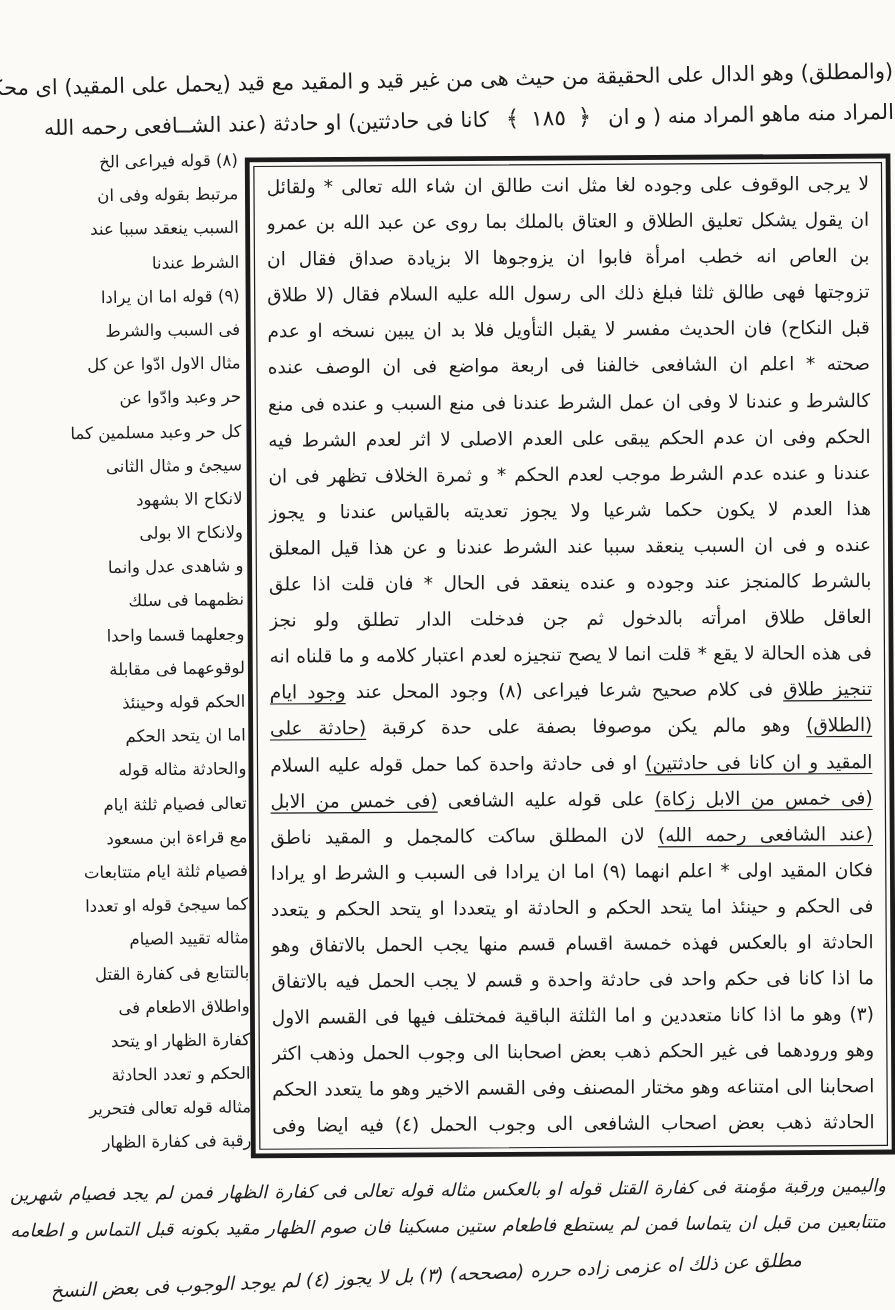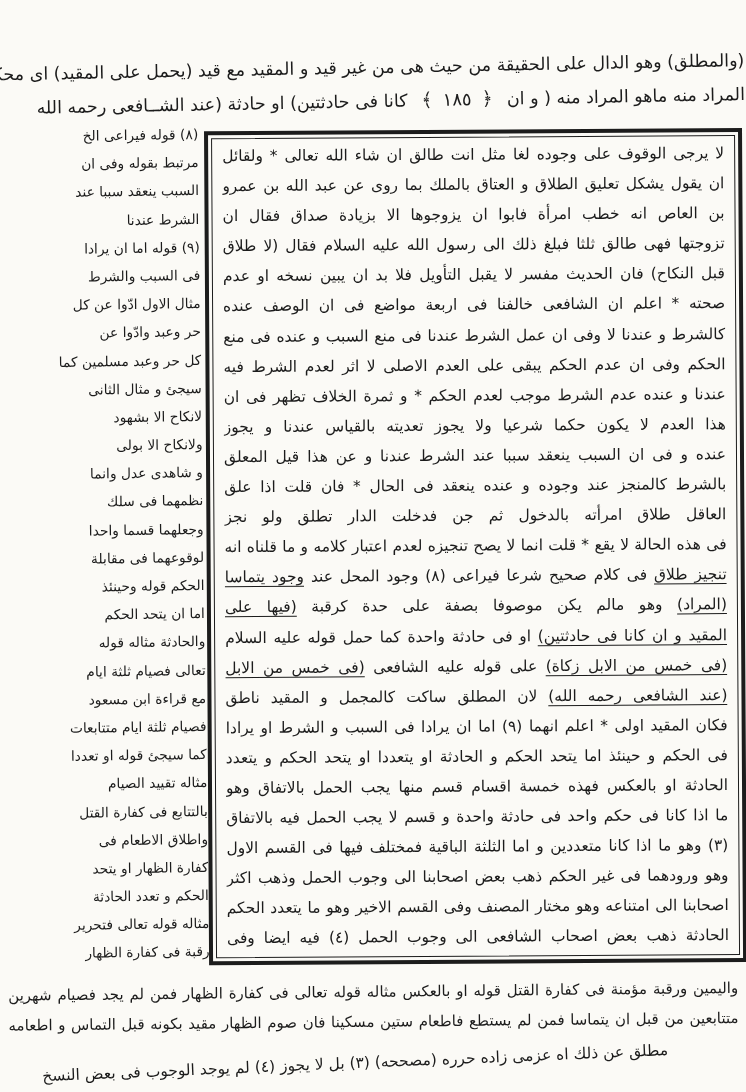--- a/index.html
+++ b/index.html
@@ -46,21 +46,21 @@
     border:1.5px solid var(--ink,#1c1c1c);
     padding:2px 10px 0 10px;overflow:hidden;
   }
   .m-line{
     direction:rtl;
     font-size:15.5px;line-height:30.1px;height:30.1px;overflow:hidden;
     text-align:justify;text-align-last:justify;
   }
   .u{text-decoration:underline;text-decoration-thickness:1.3px;text-underline-offset:4px;}
   
-  .footer{position:absolute;top:973px;right:8px;left:8px;}
+  .footer{position:absolute;top:973px;right:8px;left:8px;font-style:italic;}
   .f-block{transform:rotate(-0.6deg);transform-origin:100% 0;}
   .f-line{
     direction:rtl;font-size:15px;line-height:30px;height:30px;overflow:hidden;
     text-align:justify;text-align-last:justify;
   }
   .f-slant{
     direction:rtl;white-space:nowrap;
     margin-top:8px;margin-right:70px;width:610px;
     font-size:15.5px;text-align:center;
     transform:rotate(-2.4deg);transform-origin:100% 50%;
@@ -120,22 +120,22 @@
         <div class="m-line">قبل النكاح) فان الحديث مفسر لا يقبل التأويل فلا بد ان يبين نسخه او عدم</div>
         <div class="m-line">صحته * اعلم ان الشافعى خالفنا فى اربعة مواضع فى ان الوصف عنده</div>
         <div class="m-line">كالشرط و عندنا لا وفى ان عمل الشرط عندنا فى منع السبب و عنده فى منع</div>
         <div class="m-line">الحكم وفى ان عدم الحكم يبقى على العدم الاصلى لا اثر لعدم الشرط فيه</div>
         <div class="m-line">عندنا و عنده عدم الشرط موجب لعدم الحكم * و ثمرة الخلاف تظهر فى ان</div>
         <div class="m-line">هذا العدم لا يكون حكما شرعيا ولا يجوز تعديته بالقياس عندنا و يجوز</div>
         <div class="m-line">عنده و فى ان السبب ينعقد سببا عند الشرط عندنا و عن هذا قيل المعلق</div>
         <div class="m-line">بالشرط كالمنجز عند وجوده و عنده ينعقد فى الحال * فان قلت اذا علق</div>
         <div class="m-line">العاقل طلاق امرأته بالدخول ثم جن فدخلت الدار تطلق ولو نجز</div>
         <div class="m-line">فى هذه الحالة لا يقع * قلت انما لا يصح تنجيزه لعدم اعتبار كلامه و ما قلناه انه</div>
-        <div class="m-line"><span class="u">تنجيز طلاق</span><span> فى كلام صحيح شرعا فيراعى (٨) وجود المحل عند </span><span class="u">وجود يتماسا</span></div>
-        <div class="m-line"><span class="u">(المراد)</span><span> وهو مالم يكن موصوفا بصفة على حدة كرقبة </span><span class="u">(فيها على</span></div>
+        <div class="m-line"><span class="u">تنجيز طلاق</span><span> فى كلام صحيح شرعا فيراعى (٨) وجود المحل عند </span><span class="u">وجود ايام</span></div>
+        <div class="m-line"><span class="u">(الطلاق)</span><span> وهو مالم يكن موصوفا بصفة على حدة كرقبة </span><span class="u">(حادثة على</span></div>
         <div class="m-line"><span class="u">المقيد و ان كانا فى حادثتين)</span><span> او فى حادثة واحدة كما حمل قوله عليه السلام</span></div>
         <div class="m-line"><span class="u">(فى خمس من الابل زكاة)</span><span> على قوله عليه الشافعى </span><span class="u">(فى خمس من الابل السائمة زكاة)</span></div>
         <div class="m-line"><span class="u">(عند الشافعى رحمه الله)</span><span> لان المطلق ساكت كالمجمل و المقيد ناطق كالمفسر</span></div>
         <div class="m-line">فكان المقيد اولى * اعلم انهما (٩) اما ان يرادا فى السبب و الشرط او يرادا</div>
         <div class="m-line">فى الحكم و حينئذ اما يتحد الحكم و الحادثة او يتعددا او يتحد الحكم و يتعدد</div>
         <div class="m-line">الحادثة او بالعكس فهذه خمسة اقسام قسم منها يجب الحمل بالاتفاق وهو</div>
         <div class="m-line">ما اذا كانا فى حكم واحد فى حادثة واحدة و قسم لا يجب الحمل فيه بالاتفاق</div>
         <div class="m-line">(٣) وهو ما اذا كانا متعددين و اما الثلثة الباقية فمختلف فيها فى القسم الاول</div>
         <div class="m-line">وهو ورودهما فى غير الحكم ذهب بعض اصحابنا الى وجوب الحمل وذهب اكثر</div>
         <div class="m-line">اصحابنا الى امتناعه وهو مختار المصنف وفى القسم الاخير وهو ما يتعدد الحكم دون</div>

